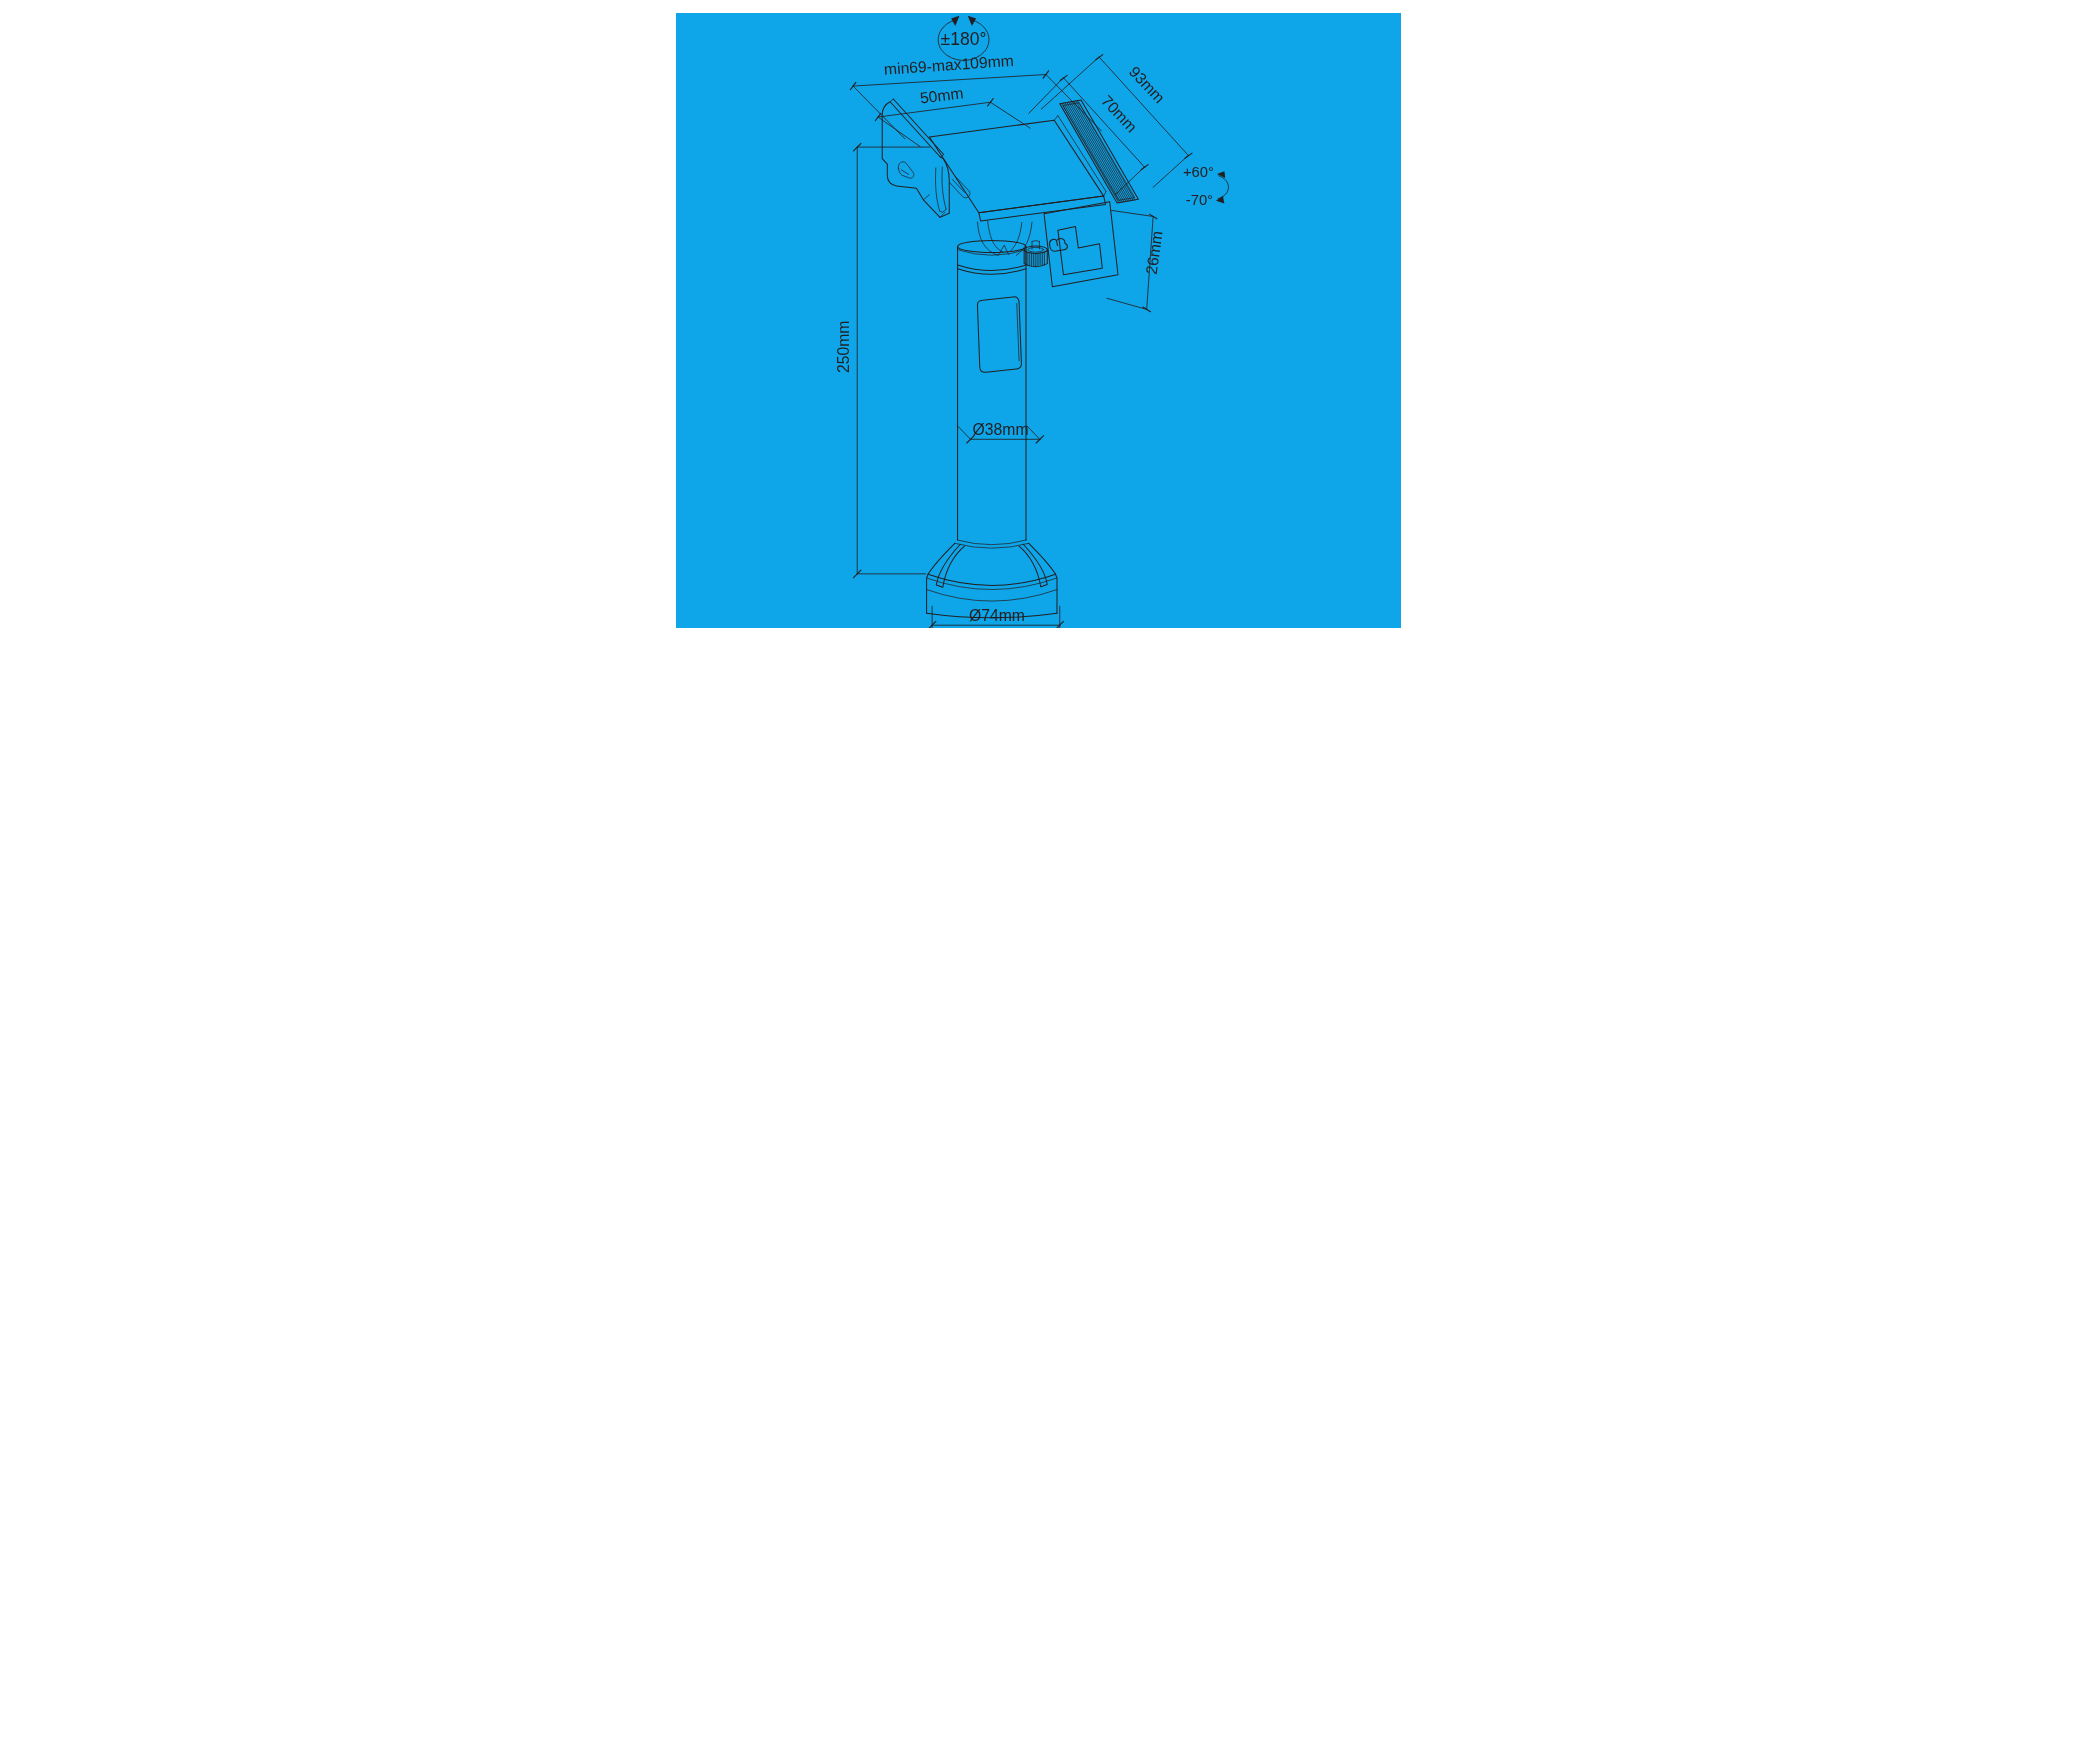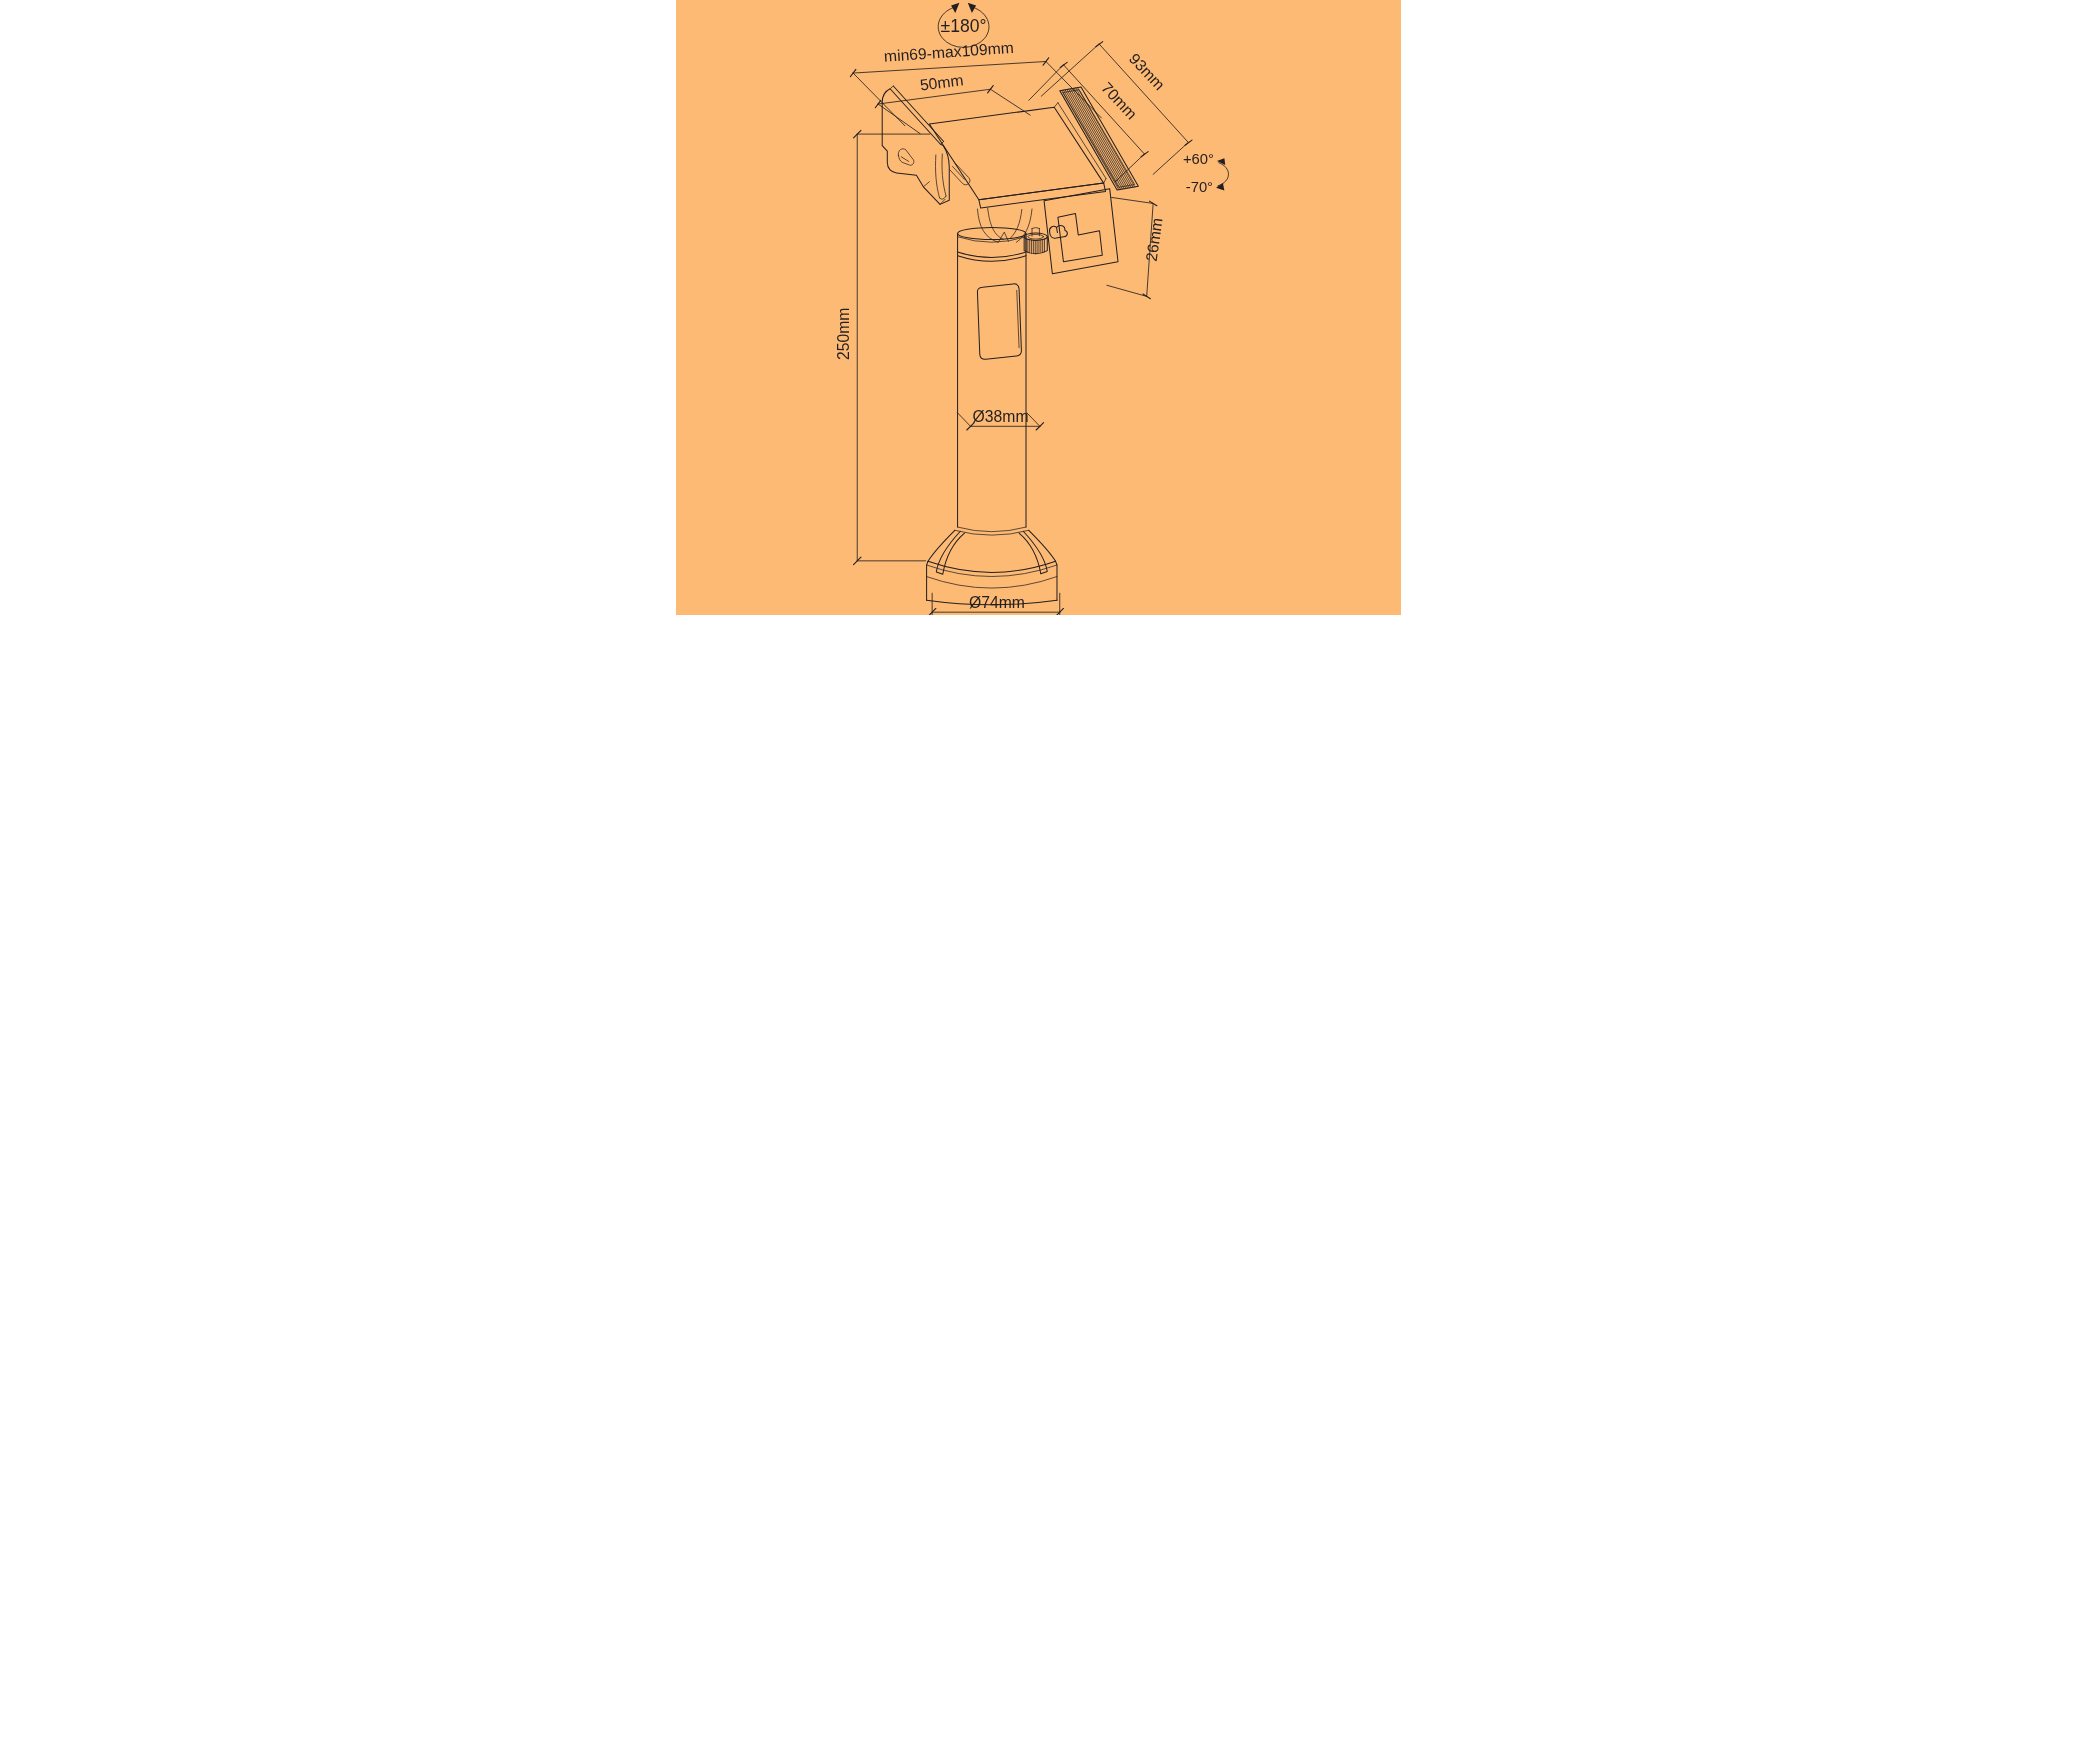--- a/index.html
+++ b/index.html
@@ -1,16 +1,16 @@
 <!DOCTYPE html>
 <html style="font-size:7.4px"><head>
 <meta charset="utf-8">
 <style>
   html,body{margin:0;padding:0;background:#ffffff;}
-  .stage{position:relative;width:725px;height:615px;margin:0 auto;background:#fdba74;overflow:hidden;}
+  .stage{position:relative;width:725px;height:615px;margin:13px auto;background:#0ea5e9;overflow:hidden;}
   svg{position:absolute;inset:0;display:block;}
   .obj path,.obj ellipse,.obj line{fill:none;stroke:#231f20;stroke-width:2.2;stroke-linecap:round;stroke-linejoin:round;}
   .obj .thin{stroke-width:1.6;}
   .dim path,.dim line{fill:none;stroke:#231f20;stroke-width:1.8;stroke-linecap:round;}
   .dim .tick{stroke-width:2.4;}
   .dim polygon{fill:#231f20;stroke:none;}
   text{fill:#231f20;font-family:"Liberation Sans","DejaVu Sans",sans-serif;}
   .lbl{font-size:34px;}
   .lbl-big{font-size:38px;}
   .lbl-ang{font-size:32px;}

